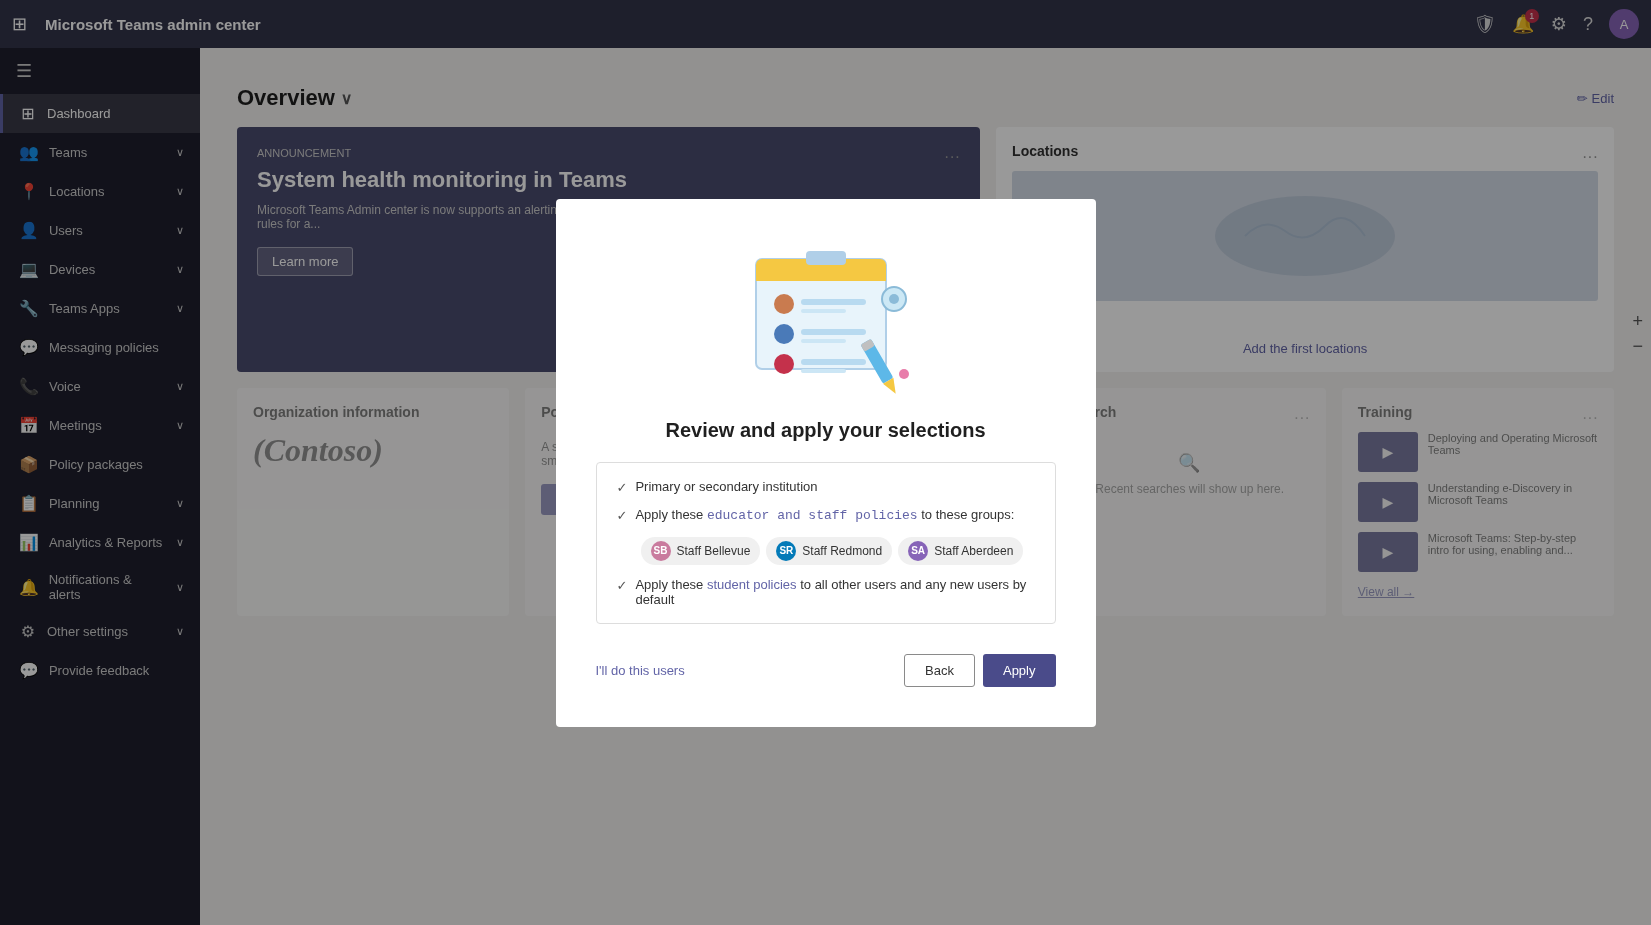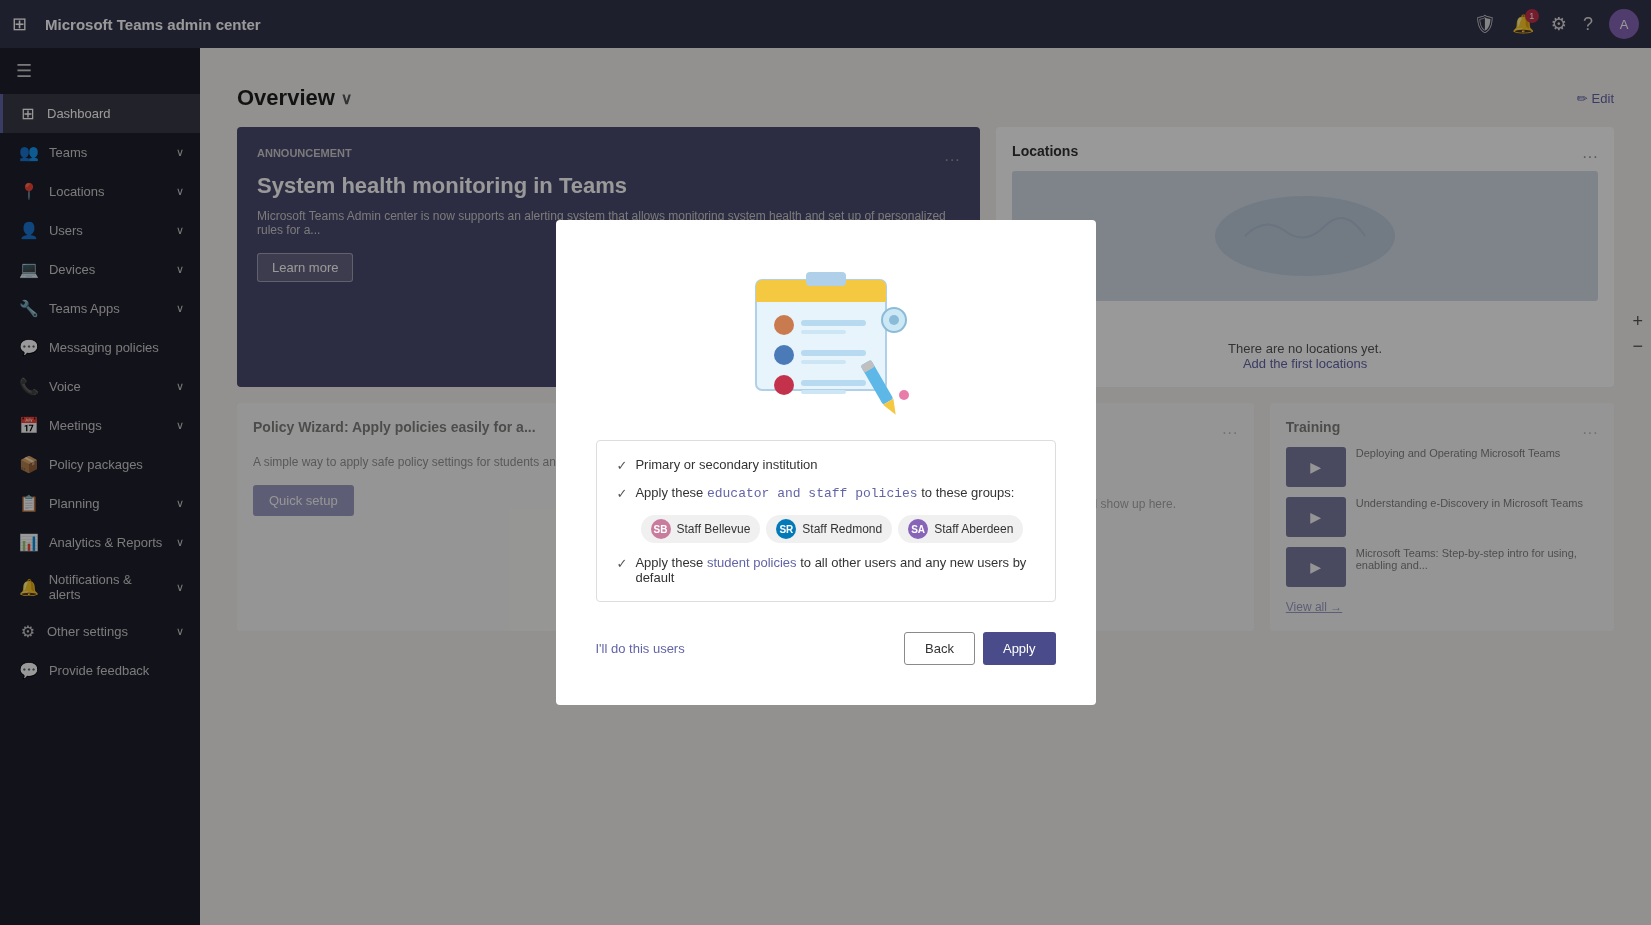--- a/index.html
+++ b/index.html
@@ -112,21 +112,21 @@
     .card-header { display: flex; justify-content: space-between; align-items: center; }
 
     
     .announcement-card {
       background: #4a4b6e;
       color: #fff;
       padding: 20px;
       border-radius: 4px;
       flex: 1.2;
     }
-    .announcement-card .label { font-size: 11px; text-transform: uppercase; color: #ccc; margin-bottom: 14px; font-weight: bold; }
+    .announcement-card .label { font-size: 11px; text-transform: uppercase; color: #ccc; margin-bottom: 8px; }
     .announcement-card h3 { font-size: 22px; font-weight: 600; margin-bottom: 10px; }
     .announcement-card p { font-size: 12px; color: #ccc; margin-bottom: 16px; }
     .learn-more-btn {
       background: rgba(255,255,255,0.15);
       border: 1px solid rgba(255,255,255,0.4);
       color: #fff;
       padding: 6px 14px;
       border-radius: 3px;
       cursor: pointer;
       font-size: 13px;
@@ -407,28 +407,35 @@
             <ellipse cx="100" cy="50" rx="90" ry="40" fill="#a0b4c8"></ellipse>
             <path d="M40,50 Q60,30 80,45 Q100,60 120,40 Q140,20 160,50" stroke="#7a9ab8" fill="none" stroke-width="2"></path>
           </svg>
         </div>
 
         <div style="position:absolute; right:8px; top:30%; display:flex; flex-direction:column; gap:4px;">
           <span style="font-size:18px; color:#555; cursor:pointer;">+</span>
           <span style="font-size:18px; color:#555; cursor:pointer;">−</span>
         </div>
         <div class="no-locations">
-          <div>There are no locations yet.</div>
           <a href="#" style="color:#6264a7;">Add the first locations</a>
         </div>
       </div>
     </div>
 
     <div class="cards-row" style="opacity:0.6;">
 
+      <div class="card org-info-card">
+        <div class="card-header">
+          <span class="card-title">Organization information</span>
+        </div>
+        <div class="contoso-logo">
+          <span style="font-style:italic; font-family:serif;">(<span>Contoso</span>)</span>
+        </div>
+      </div>
 
       <div class="card policy-wizard-card">
         <div class="card-header">
           <span class="card-title">Policy Wizard: Apply policies easily for a...</span>
           <span class="card-more">···</span>
         </div>
         <p>
           <span>A simple way to apply safe policy settings for students and staff, to keep classes running smoothly.</span>
           <a href="#" style="color:#6264a7;">Learn more</a>
         </p>
@@ -496,20 +503,21 @@
           <rect x="145" y="95" width="12" height="8" rx="2" fill="#c0c0c0"></rect>
         </g>
 
         <circle cx="168" cy="60" r="12" fill="#cce8f5" stroke="#8bbbd8" stroke-width="2"></circle>
         <circle cx="168" cy="60" r="5" fill="#8bbbd8"></circle>
 
         <circle cx="178" cy="135" r="5" fill="#e87daa"></circle>
       </svg>
     </div>
 
+    <div class="modal-title">Review and apply your selections</div>
 
     <div class="modal-checklist">
 
       <div class="checklist-item">
         <span class="check-icon">✓</span>
         <span>Primary or secondary institution</span>
       </div>
 
       <div class="checklist-item" style="flex-direction: column; align-items: flex-start;">
         <div style="display:flex; align-items:flex-start; gap:8px;">

